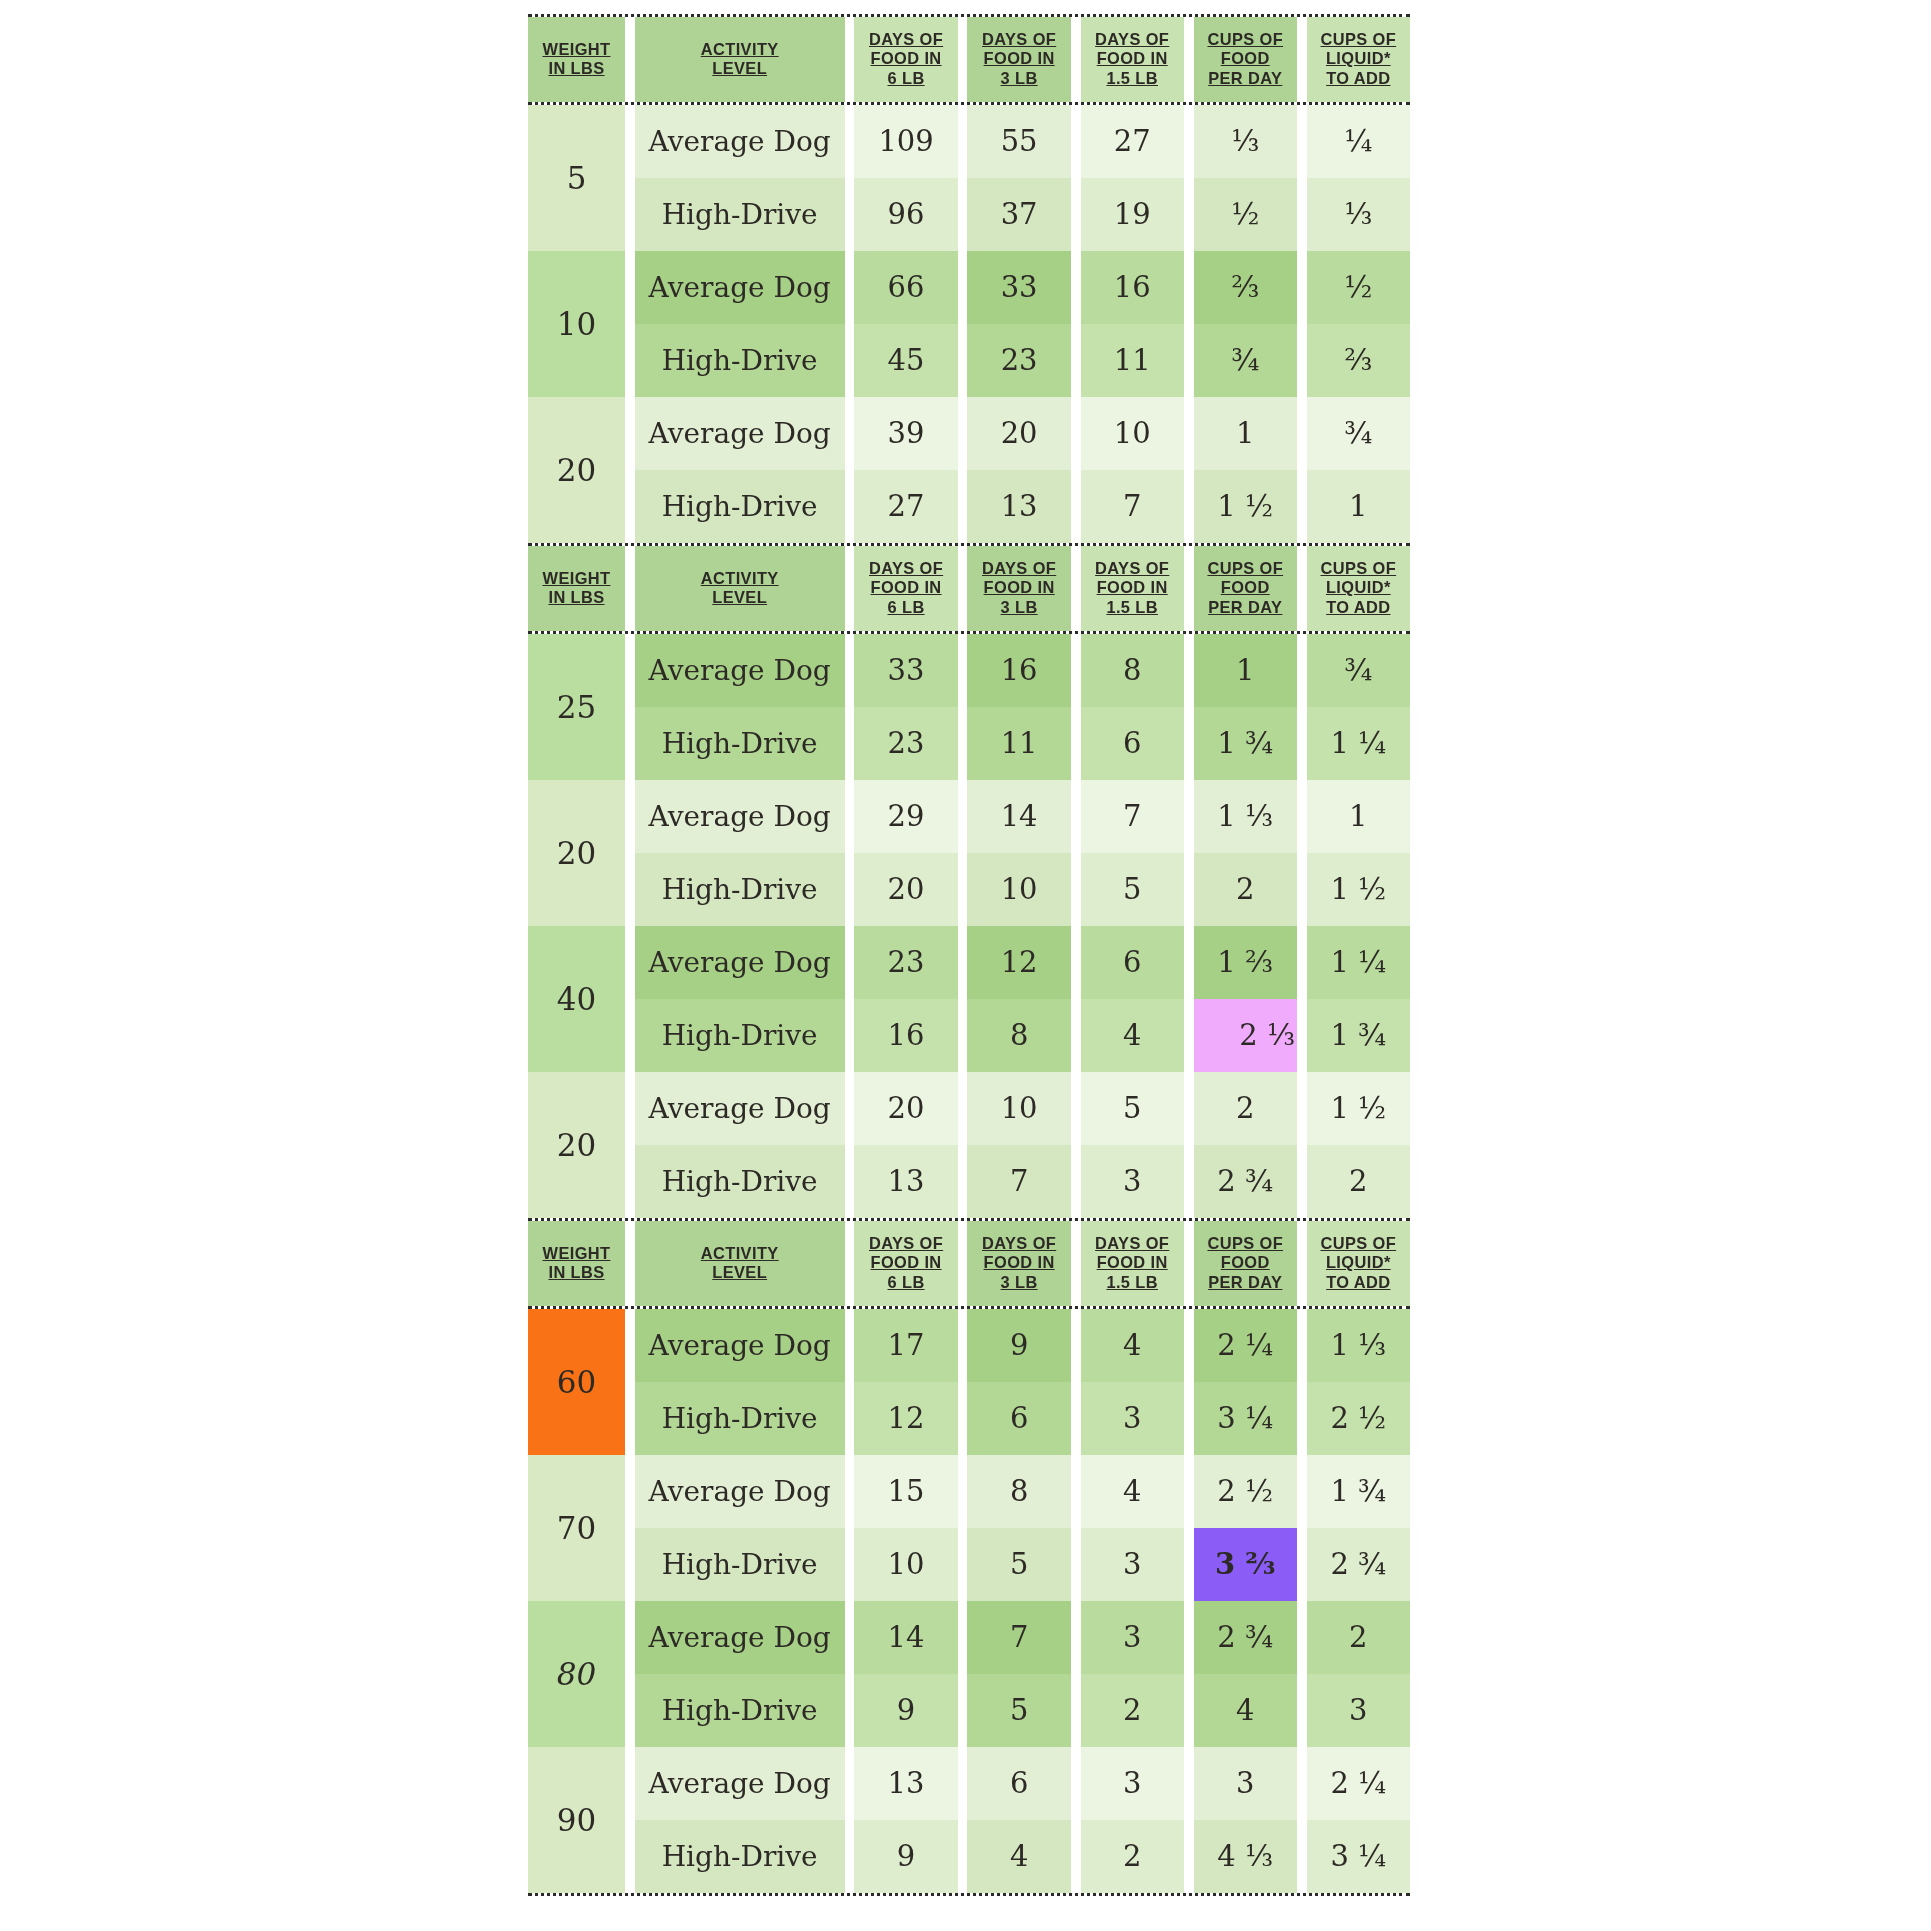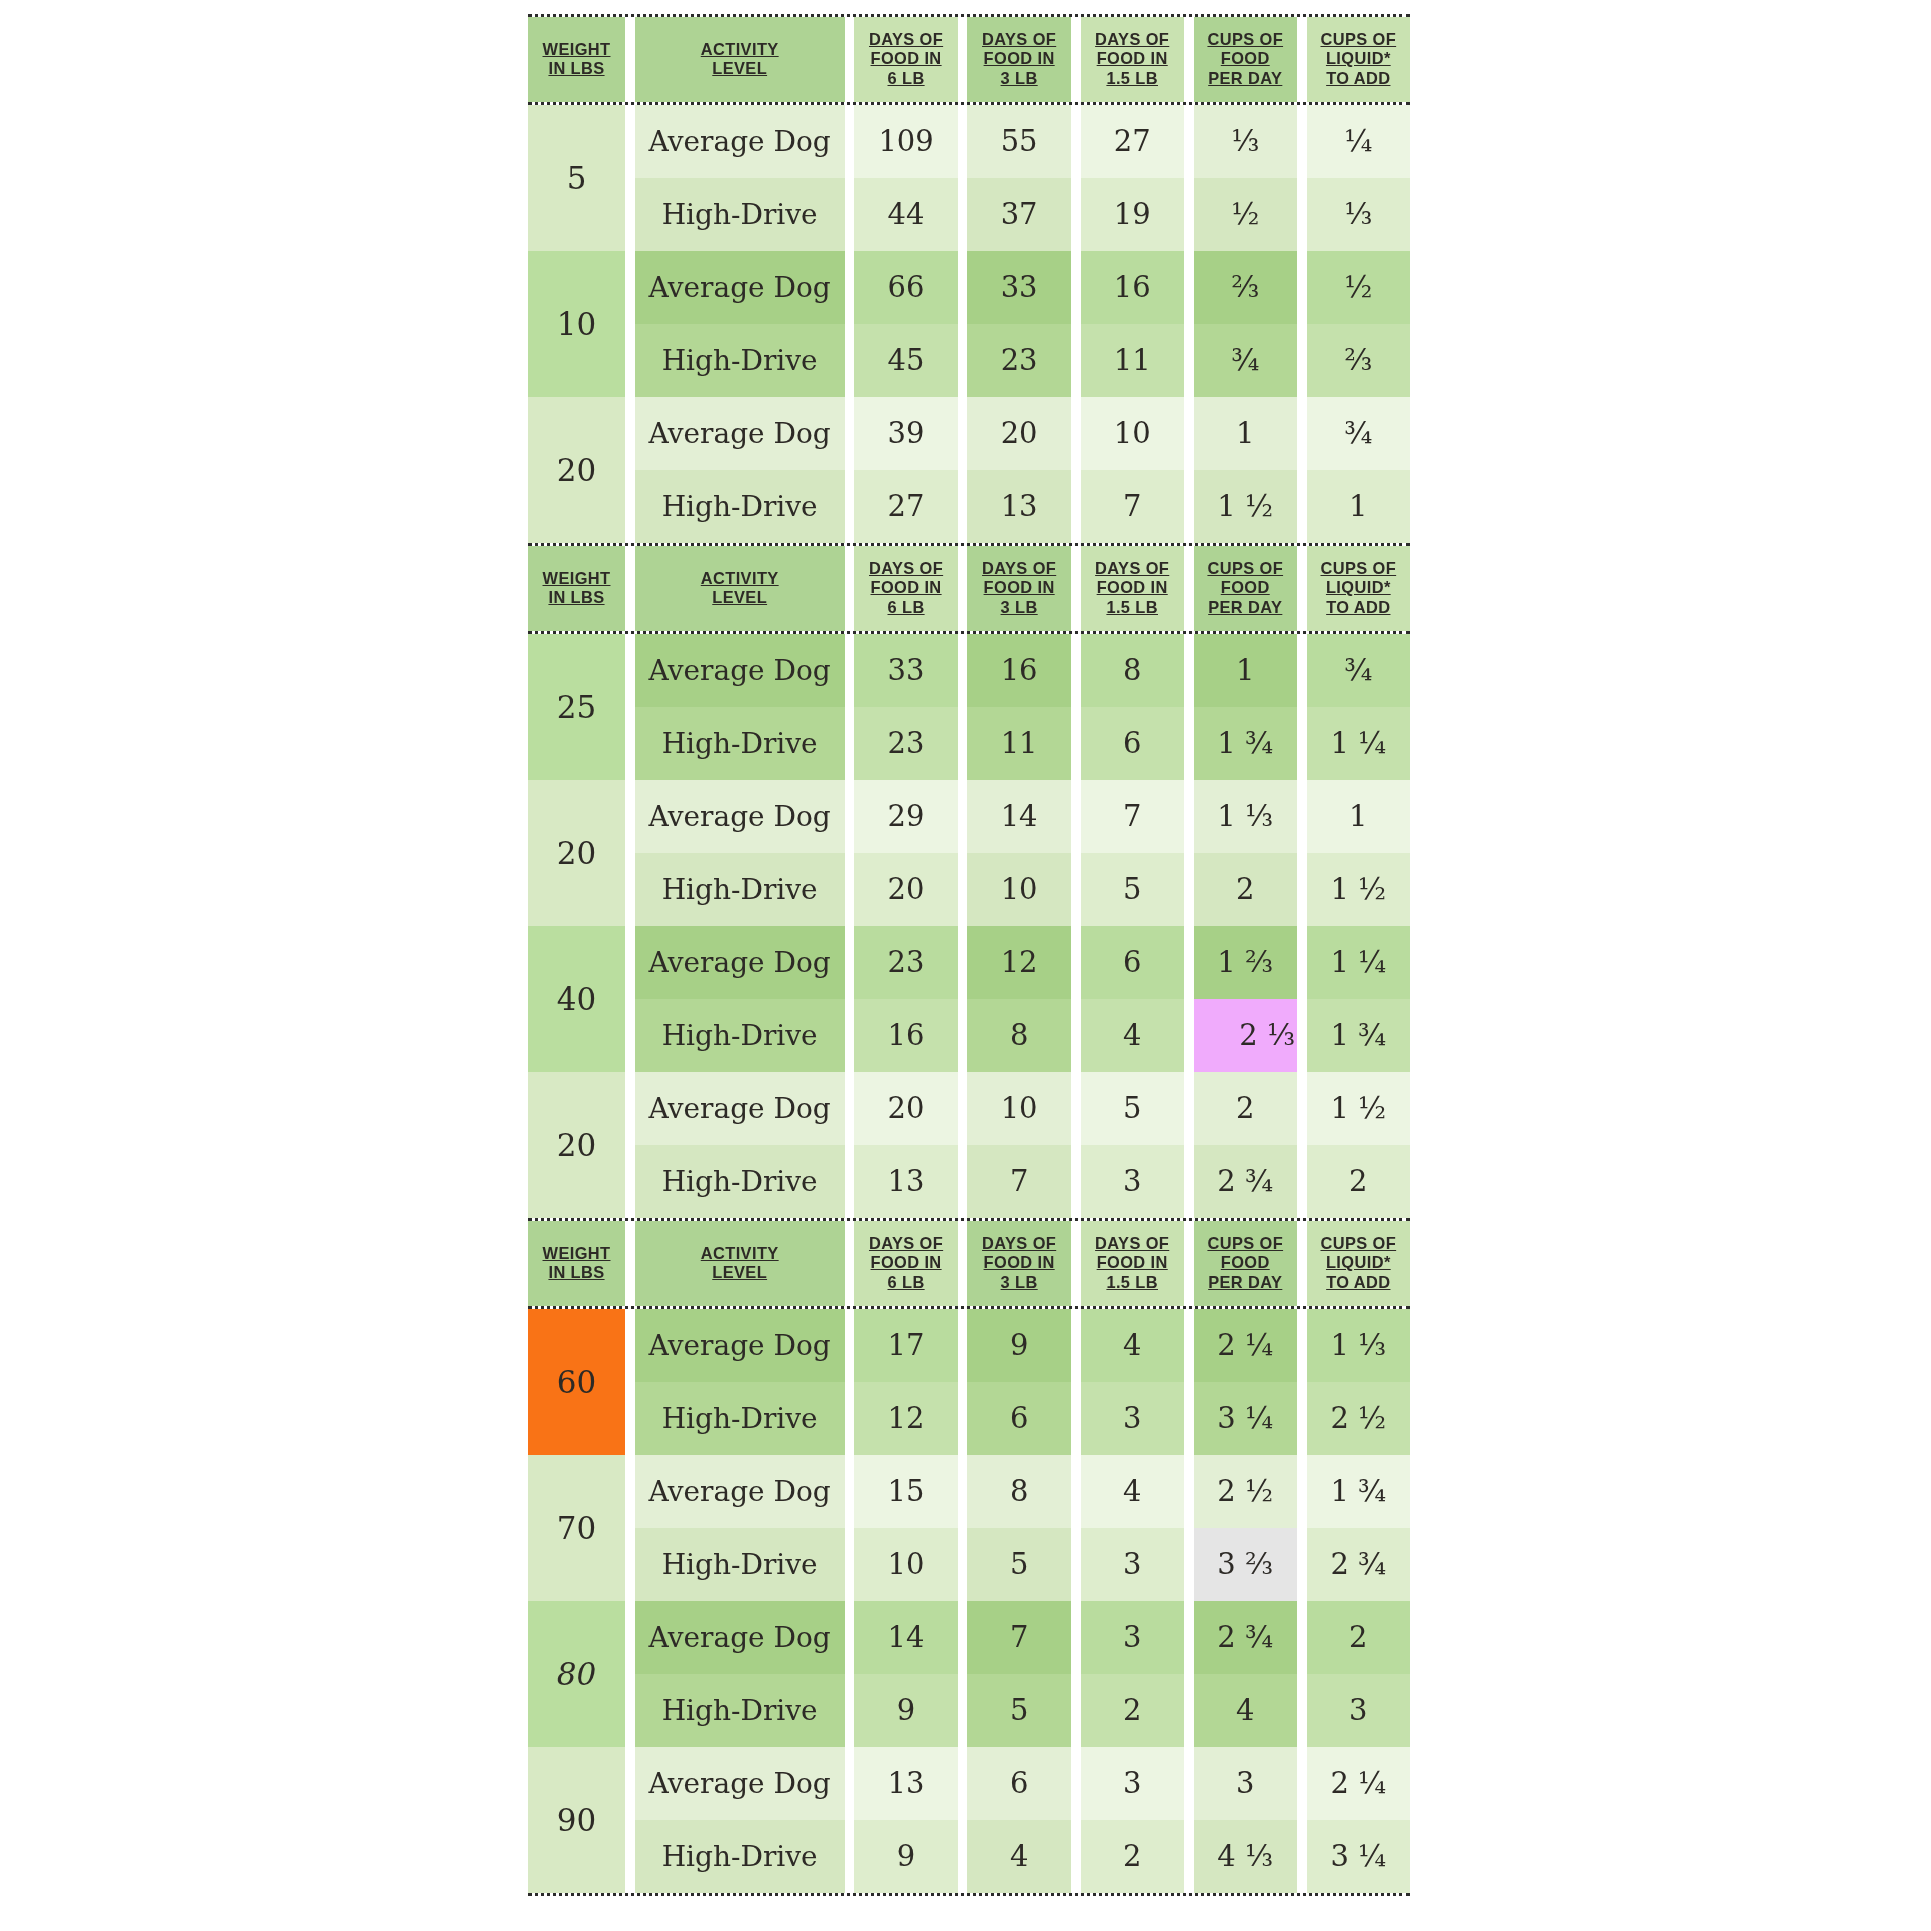--- a/index.html
+++ b/index.html
@@ -58,21 +58,21 @@
     </div>
     <div class="grid body">
       <div class="cell weight-cell" style="background-color: rgb(216, 233, 196);">5</div>
       <div class="cell activity-cell" style="background-color: rgb(227, 239, 213); grid-column: 2;">Average Dog</div>
       <div class="cell value-cell" style="background-color: rgb(236, 245, 226);">109</div>
       <div class="cell value-cell" style="background-color: rgb(227, 239, 213);">55</div>
       <div class="cell value-cell" style="background-color: rgb(236, 245, 226);">27</div>
       <div class="cell value-cell" style="background-color: rgb(227, 239, 213);">⅓</div>
       <div class="cell value-cell" style="background-color: rgb(236, 245, 226);">¼</div>
       <div class="cell activity-cell" style="background-color: rgb(213, 231, 193); grid-column: 2;">High-Drive</div>
-      <div class="cell value-cell" style="background-color: rgb(222, 237, 205);">44</div>
+      <div class="cell value-cell" style="background-color: rgb(222, 237, 205);">96</div>
       <div class="cell value-cell" style="background-color: rgb(213, 231, 193);">37</div>
       <div class="cell value-cell" style="background-color: rgb(222, 237, 205);">19</div>
       <div class="cell value-cell" style="background-color: rgb(213, 231, 193);">½</div>
       <div class="cell value-cell" style="background-color: rgb(222, 237, 205);">⅓</div>
       <div class="cell weight-cell" style="background-color: rgb(186, 222, 159);">10</div>
       <div class="cell activity-cell" style="background-color: rgb(167, 208, 135); grid-column: 2;">Average Dog</div>
       <div class="cell value-cell" style="background-color: rgb(185, 220, 158);">66</div>
       <div class="cell value-cell" style="background-color: rgb(167, 208, 135);">33</div>
       <div class="cell value-cell" style="background-color: rgb(185, 220, 158);">16</div>
       <div class="cell value-cell" style="background-color: rgb(167, 208, 135);">⅔</div>
@@ -239,21 +239,21 @@
       <div class="cell activity-cell" style="background-color: rgb(227, 239, 213); grid-column: 2;">Average Dog</div>
       <div class="cell value-cell" style="background-color: rgb(236, 245, 226);">15</div>
       <div class="cell value-cell" style="background-color: rgb(227, 239, 213);">8</div>
       <div class="cell value-cell" style="background-color: rgb(236, 245, 226);">4</div>
       <div class="cell value-cell" style="background-color: rgb(227, 239, 213);">2 ½</div>
       <div class="cell value-cell" style="background-color: rgb(236, 245, 226);">1 ¾</div>
       <div class="cell activity-cell" style="background-color: rgb(213, 231, 193); grid-column: 2;">High-Drive</div>
       <div class="cell value-cell" style="background-color: rgb(222, 237, 205);">10</div>
       <div class="cell value-cell" style="background-color: rgb(213, 231, 193);">5</div>
       <div class="cell value-cell" style="background-color: rgb(222, 237, 205);">3</div>
-      <div class="cell value-cell" style="background-color: #e5e5e5;">3 ⅔</div>
+      <div class="cell value-cell" style="background-color: #8b5cf6; font-weight: bold;">3 ⅔</div>
       <div class="cell value-cell" style="background-color: rgb(222, 237, 205);">2 ¾</div>
       <div class="cell weight-cell" style="background-color: rgb(186, 222, 159); font-style: italic;">80</div>
       <div class="cell activity-cell" style="background-color: rgb(167, 208, 135); grid-column: 2;">Average Dog</div>
       <div class="cell value-cell" style="background-color: rgb(185, 220, 158);">14</div>
       <div class="cell value-cell" style="background-color: rgb(167, 208, 135);">7</div>
       <div class="cell value-cell" style="background-color: rgb(185, 220, 158);">3</div>
       <div class="cell value-cell" style="background-color: rgb(167, 208, 135);">2 ¾</div>
       <div class="cell value-cell" style="background-color: rgb(185, 220, 158);">2</div>
       <div class="cell activity-cell" style="background-color: rgb(179, 215, 149); grid-column: 2;">High-Drive</div>
       <div class="cell value-cell" style="background-color: rgb(197, 225, 172);">9</div>

